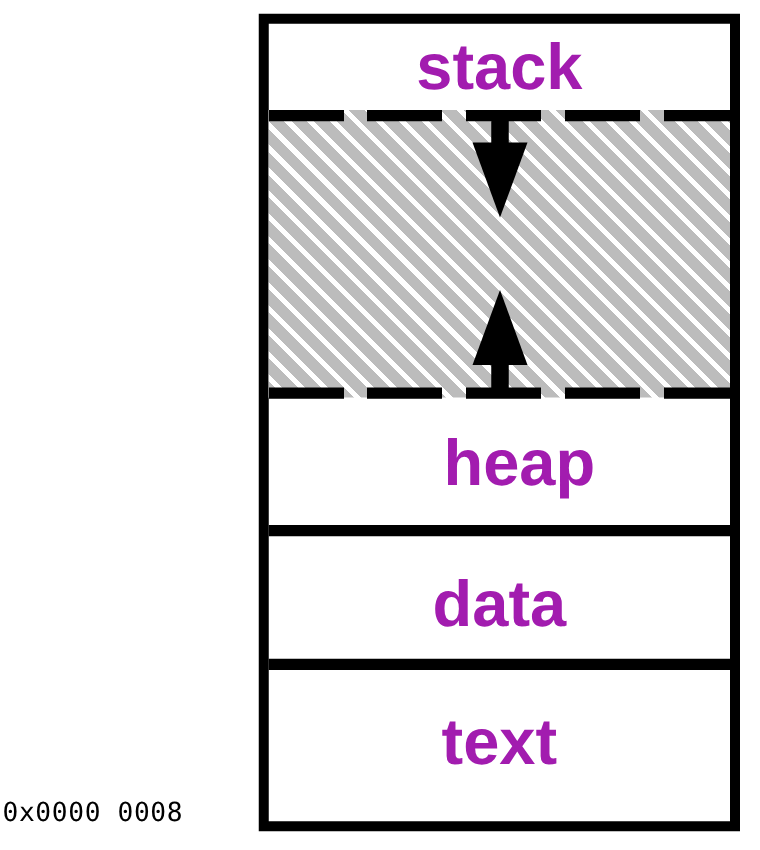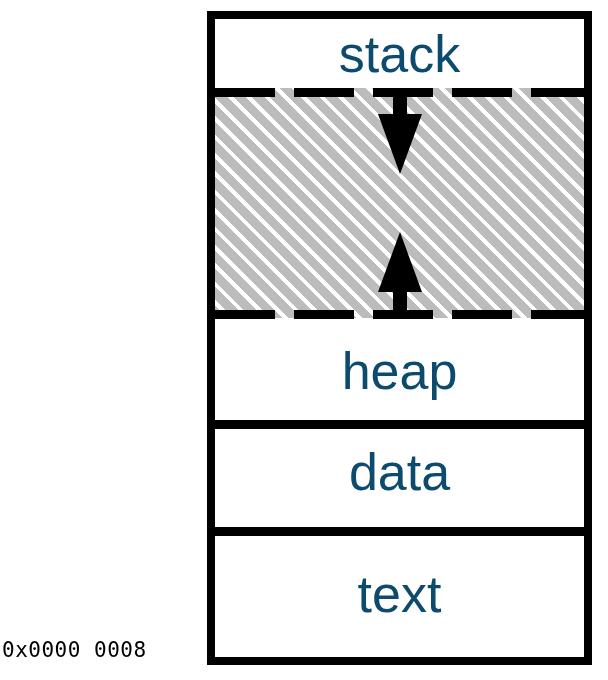--- a/index.html
+++ b/index.html
@@ -55,31 +55,31 @@
     box-sizing: border-box;
     width: 100%;
     display: flex;
     align-items: center;
     justify-content: center;
   }
 
   .seg-label {
     font-family: "Liberation Sans", sans-serif;
     font-size: 52px;
-    font-weight: 400;
-    color: #0c4a6e;
+    font-weight: 700;
+    color: #a21caf;
     line-height: 1;
     letter-spacing: 0px;
   }
 
   
   .seg-stack { top: 0px;   height: 69px;  }
   .seg-gap   { top: 69px;  height: 230px; }
-  .seg-heap  { top: 299px; height: 106px; }
-  .seg-data  { top: 399px; height: 107px; }
+  .seg-heap  { top: 299px; height: 106px; margin-left: 16px; }
+  .seg-data  { top: 411px; height: 107px; }
   .seg-text  { top: 512px; height: 126px; align-items: center; }
 
   
   .hatch {
     background-color: #ffffff;
     background-image: repeating-linear-gradient(
       45deg,
       #bcbcbc 0px,
       #bcbcbc 9px,
       #ffffff 9px,

